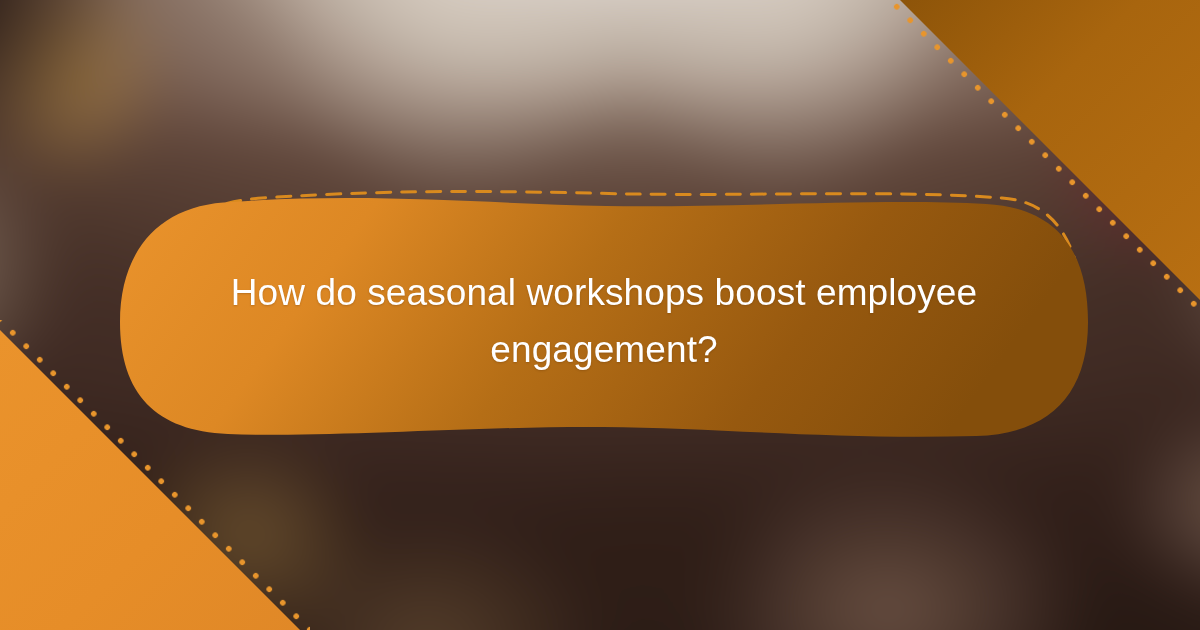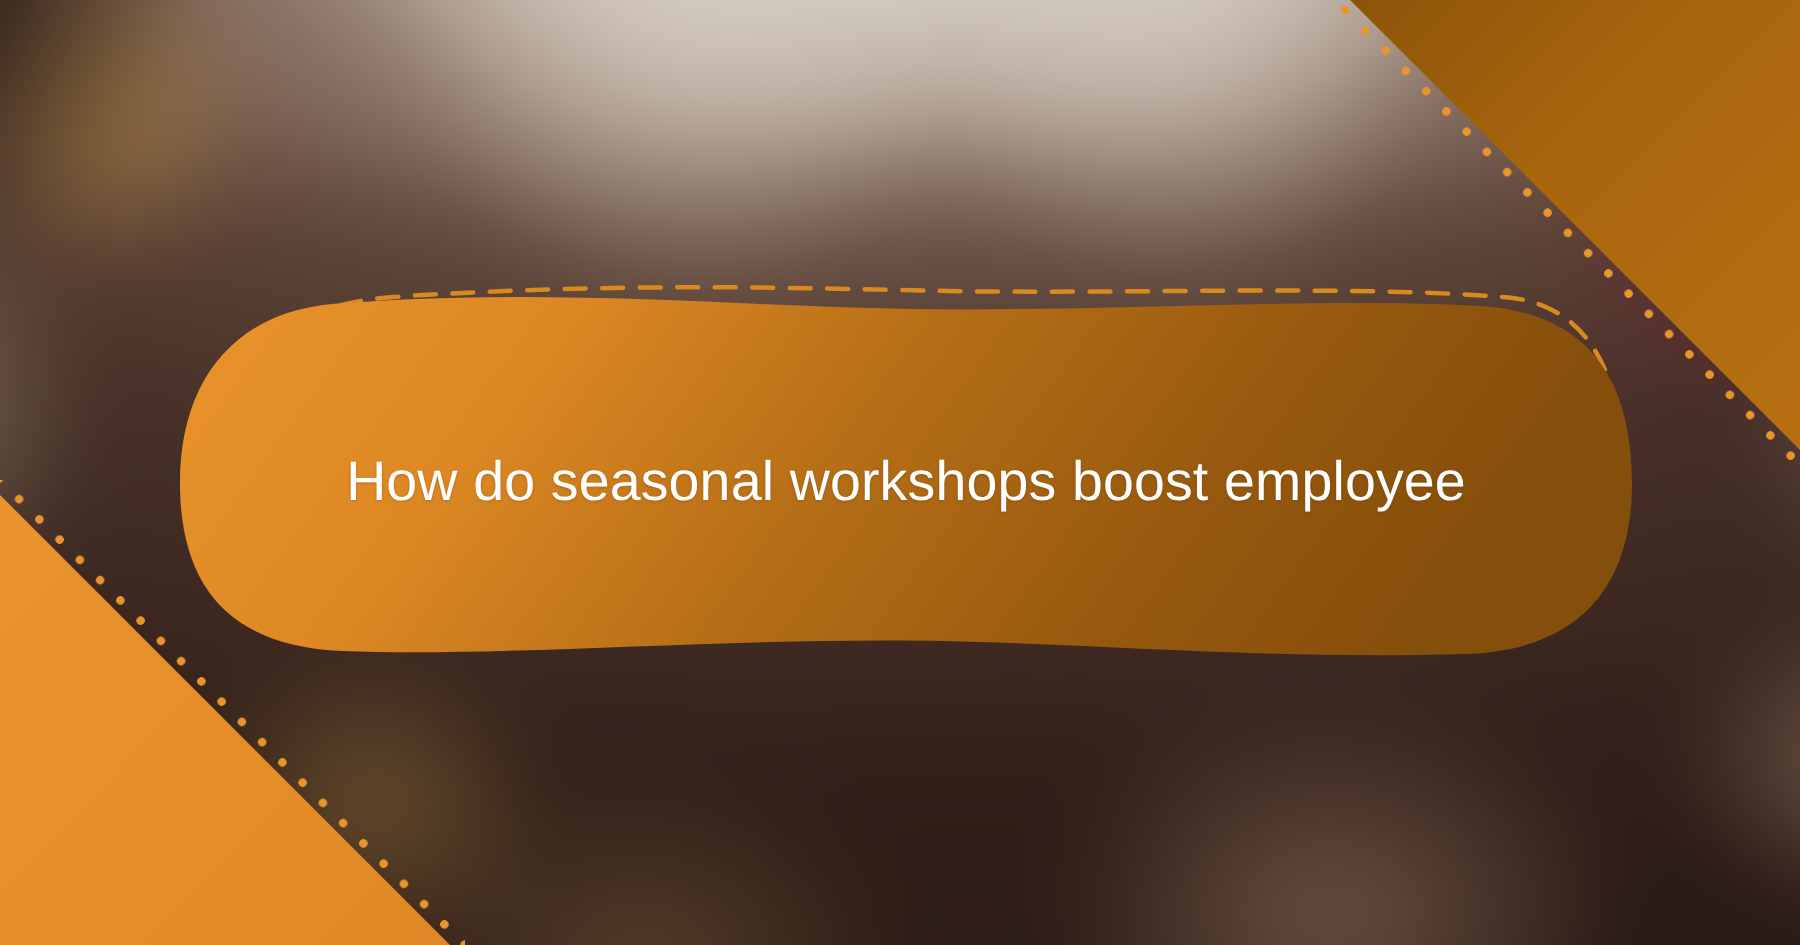--- a/index.html
+++ b/index.html
@@ -154,18 +154,19 @@
                C 610 12, 760 2, 866 8
                C 938 12, 968 56, 968 126
                C 968 198, 930 238, 856 240
                C 720 244, 600 232, 484 231
                C 356 230, 210 242, 108 238
                C 36 235, 0 198, 0 126 Z" fill="url(#cardGrad)"></path>
     </svg>
 
     <div class="card-text">
       <div class="card-line">How do seasonal workshops boost employee</div>
+      <div class="card-line">engagement?</div>
     </div>
 
   </div>
 
   <span class="sr">How do seasonal workshops boost employee engagement?</span>
 </div>
 
 </body></html>

